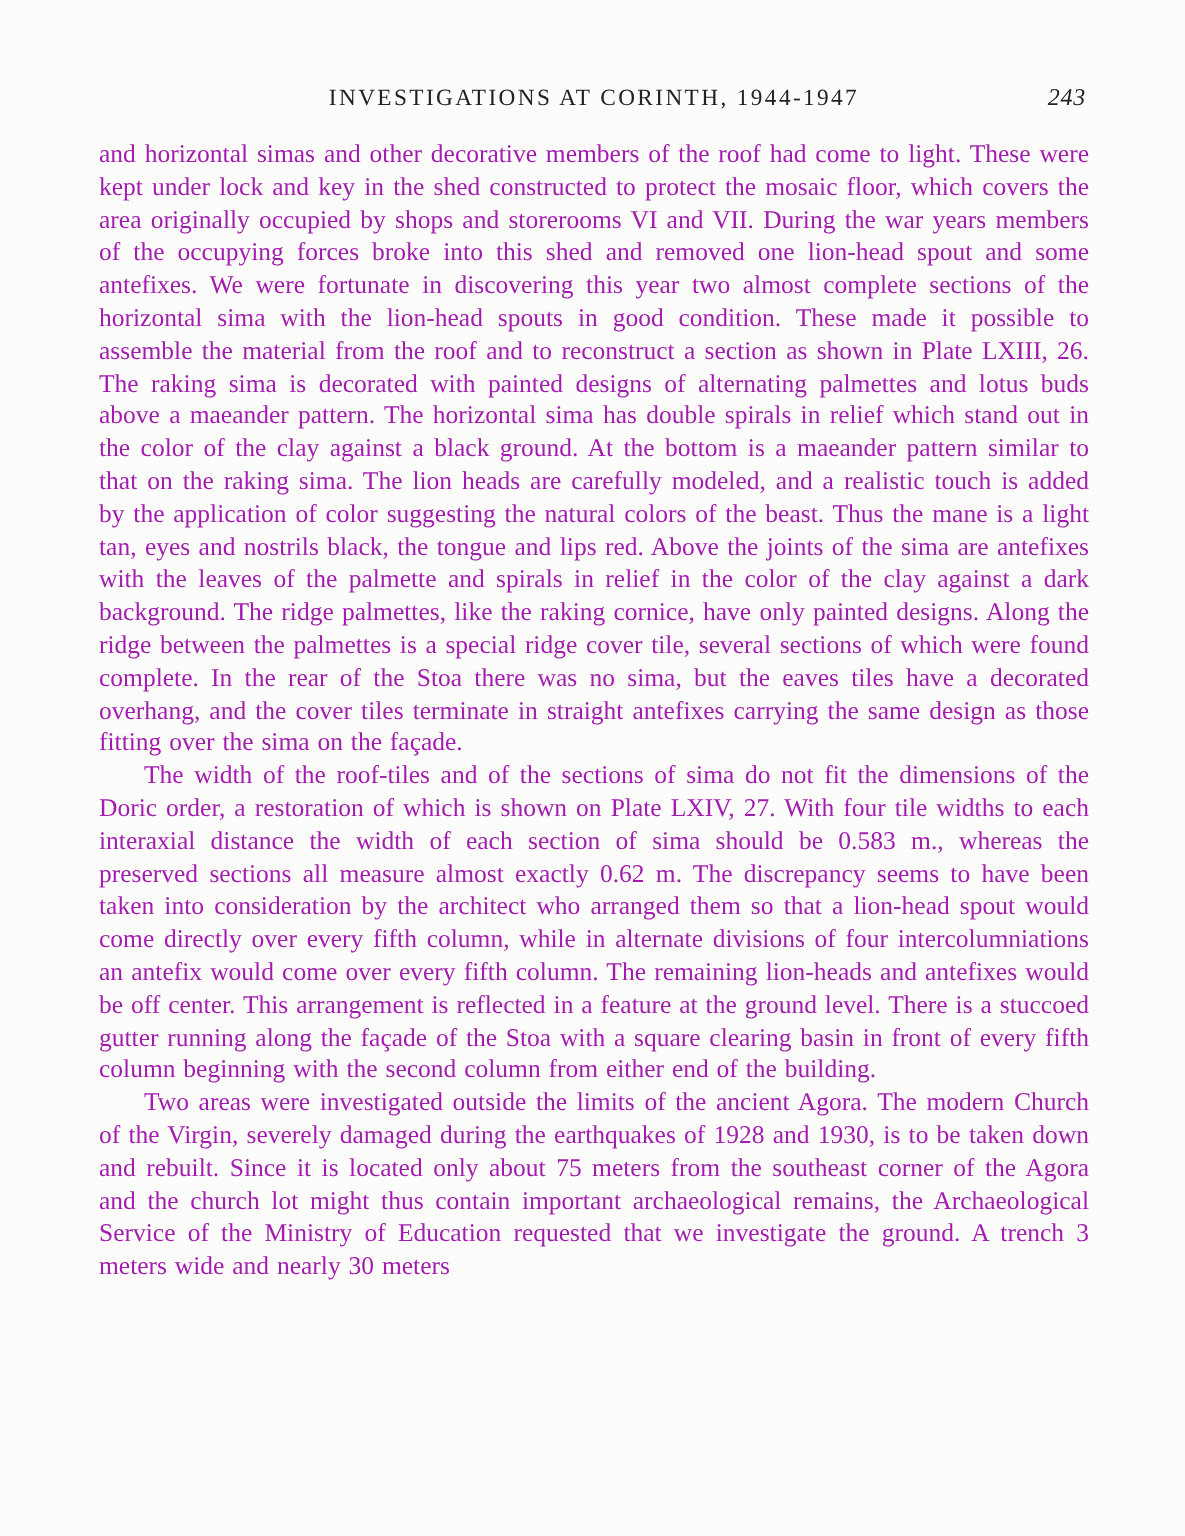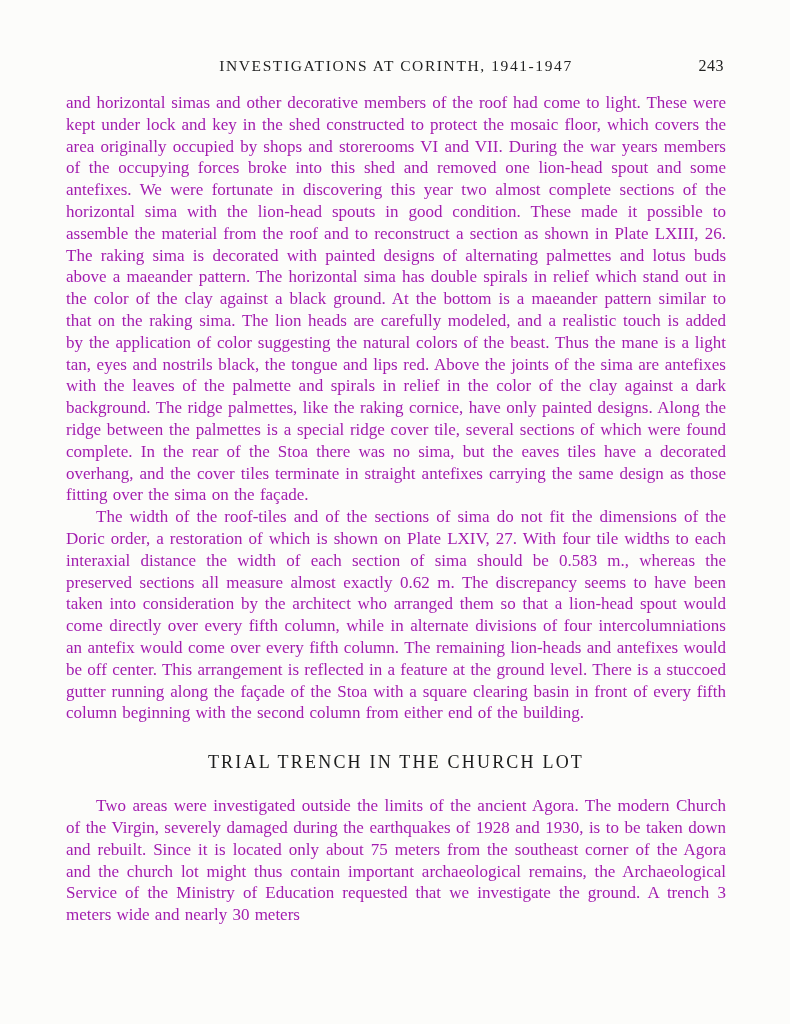--- a/index.html
+++ b/index.html
@@ -32,20 +32,21 @@
     color: #222;
     white-space: nowrap;
   }
   .page-number {
     position: absolute;
     top: 0;
     right: 2px;
     font-size: 16px;
     color: #222;
     letter-spacing: 0.5px;
+    font-style: italic;
   }
   .content {
     position: absolute;
     top: 92px;
     left: 66px;
     width: 660px;
   }
   .content p {
     margin: 0;
     text-align: justify;
@@ -66,27 +67,26 @@
     color: #1c1c1c;
     white-space: nowrap;
   }
 </style>
 </head>
 <body>
 
 <div class="page">
 
   <div class="running-head">
-    <span class="running-title">INVESTIGATIONS AT CORINTH, 1941-1947</span>
+    <span class="running-title">INVESTIGATIONS AT CORINTH, 1944-1947</span>
     <span class="page-number">243</span>
   </div>
 
   <div class="content">
     <p>and horizontal simas and other decorative members of the roof had come to light. These were kept under lock and key in the shed constructed to protect the mosaic floor, which covers the area originally occupied by shops and storerooms VI and VII. During the war years members of the occupying forces broke into this shed and removed one lion-head spout and some antefixes. We were fortunate in discovering this year two almost complete sections of the horizontal sima with the lion-head spouts in good condition. These made it possible to assemble the material from the roof and to reconstruct a section as shown in Plate LXIII, 26. The raking sima is decorated with painted designs of alternating palmettes and lotus buds above a maeander pattern. The horizontal sima has double spirals in relief which stand out in the color of the clay against a black ground. At the bottom is a maeander pattern similar to that on the raking sima. The lion heads are carefully modeled, and a realistic touch is added by the application of color suggesting the natural colors of the beast. Thus the mane is a light tan, eyes and nostrils black, the tongue and lips red. Above the joints of the sima are antefixes with the leaves of the palmette and spirals in relief in the color of the clay against a dark background. The ridge palmettes, like the raking cornice, have only painted designs. Along the ridge between the palmettes is a special ridge cover tile, several sections of which were found complete. In the rear of the Stoa there was no sima, but the eaves tiles have a decorated overhang, and the cover tiles terminate in straight antefixes carrying the same design as those fitting over the sima on the façade.</p>
 
     <p class="indent">The width of the roof-tiles and of the sections of sima do not fit the dimensions of the Doric order, a restoration of which is shown on Plate LXIV, 27. With four tile widths to each interaxial distance the width of each section of sima should be 0.583 m., whereas the preserved sections all measure almost exactly 0.62 m. The discrepancy seems to have been taken into consideration by the architect who arranged them so that a lion-head spout would come directly over every fifth column, while in alternate divisions of four intercolumniations an antefix would come over every fifth column. The remaining lion-heads and antefixes would be off center. This arrangement is reflected in a feature at the ground level. There is a stuccoed gutter running along the façade of the Stoa with a square clearing basin in front of every fifth column beginning with the second column from either end of the building.</p>
 
-    <h2 class="section-heading">TRIAL TRENCH IN THE CHURCH LOT</h2>
 
     <p class="indent">Two areas were investigated outside the limits of the ancient Agora. The modern Church of the Virgin, severely damaged during the earthquakes of 1928 and 1930, is to be taken down and rebuilt. Since it is located only about 75 meters from the southeast corner of the Agora and the church lot might thus contain important archaeological remains, the Archaeological Service of the Ministry of Education requested that we investigate the ground. A trench 3 meters wide and nearly 30 meters</p>
   </div>
 
 </div>
 
 </body></html>

